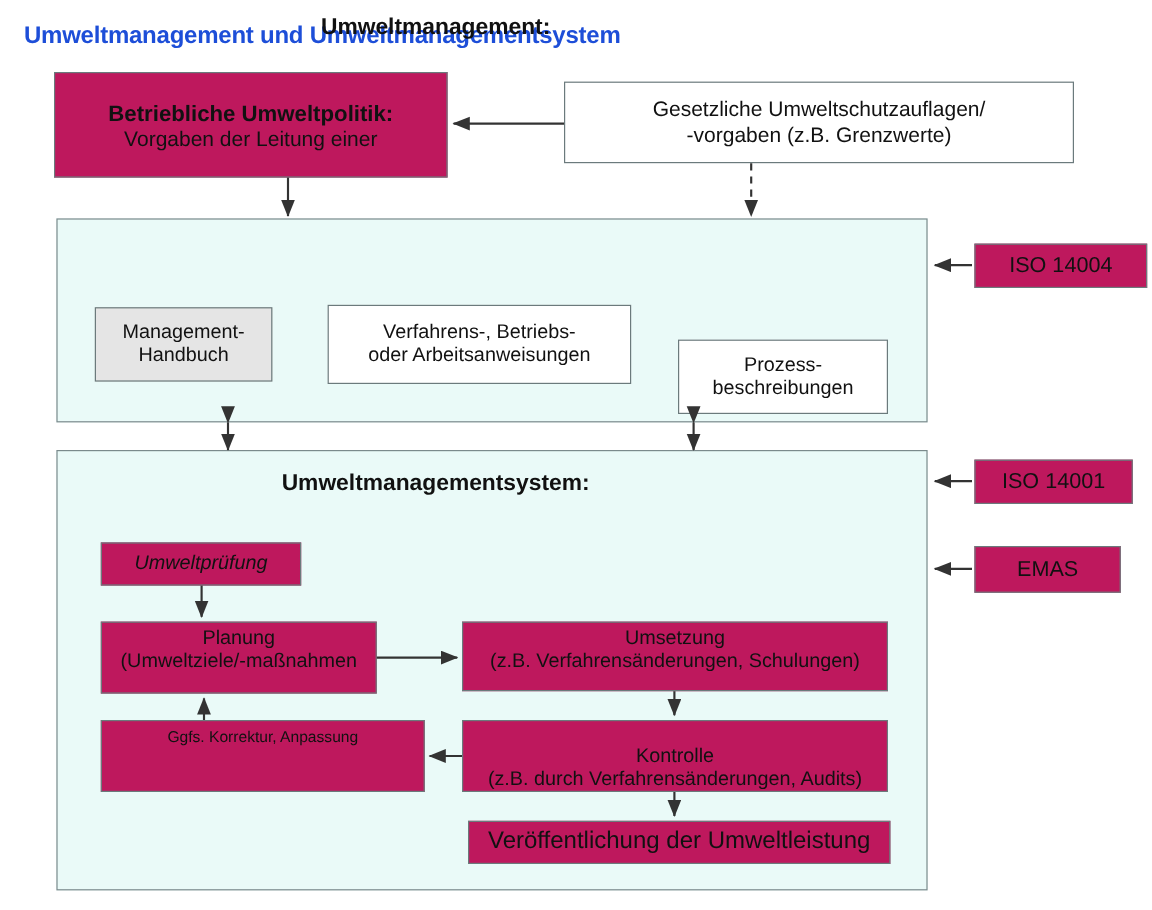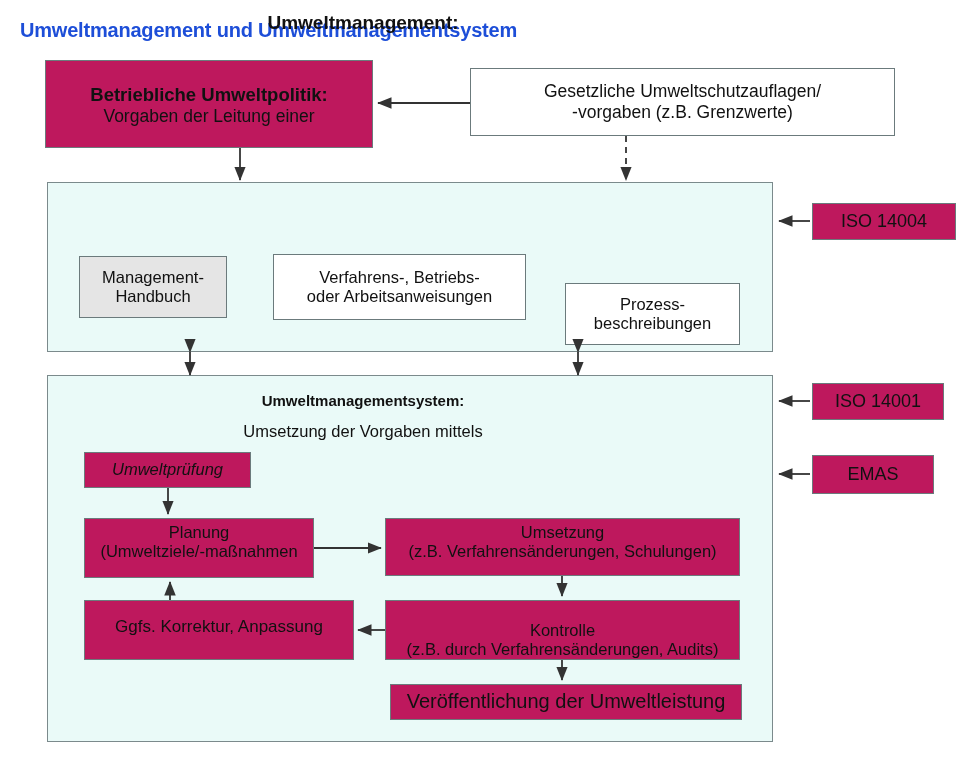--- a/index.html
+++ b/index.html
@@ -48,32 +48,32 @@
   #box-handbuch{left:79px;top:256px;width:148px;height:62px;
     justify-content:center;font-size:16.5px;background:#e5e5e5;}
   #box-verfahren{left:273px;top:254px;width:253px;height:66px;
     justify-content:center;font-size:16.5px;background:#ffffff;}
   #box-prozess{left:565px;top:256px;width:175px;height:62px;
     justify-content:center;font-size:16.5px;background:#ffffff;margin-top:27px;}
 
   
   #panel-umweltmanagementsystem{left:47px;top:375px;width:726px;height:367px;}
   #ums-title{position:absolute;left:0;top:392px;width:726px;text-align:center;
-    font-size:15px;font-weight:bold;}
+    font-size:19px;font-weight:bold;}
   #ums-sub{position:absolute;left:0;top:422px;width:726px;text-align:center;
     font-size:16.5px;}
 
   #box-umweltpruefung{left:84px;top:452px;width:167px;height:36px;
     justify-content:center;font-size:16.5px;font-style:italic;}
   #box-planung{left:84px;top:518px;width:230px;height:60px;
     justify-content:flex-start;font-size:16.5px;padding-top:4px;}
   #box-umsetzung{left:385px;top:518px;width:355px;height:58px;
     justify-content:flex-start;font-size:16.5px;padding-top:4px;}
   #box-korrektur{left:84px;top:600px;width:270px;height:60px;
-    justify-content:flex-start;font-size:17px;padding-top:16px;align-items:flex-end;}
+    justify-content:flex-start;font-size:13px;padding-top:5px;align-items:flex-end;}
   #box-kontrolle{left:385px;top:600px;width:355px;height:60px;
     justify-content:flex-start;font-size:16.5px;padding-top:20px;}
   #box-veroeffentlichung{left:390px;top:684px;width:352px;height:36px;
     justify-content:center;font-size:20px;}
 
   
   #box-iso14004{left:812px;top:203px;width:144px;height:37px;
     justify-content:center;font-size:18px;}
   #box-iso14001{left:812px;top:383px;width:132px;height:37px;
     justify-content:center;font-size:18px;align-items:center;}
@@ -111,21 +111,20 @@
     <span class="ln">Verfahrens-, Betriebs-</span>
     <span class="ln">oder Arbeitsanweisungen</span>
   </div>
   <div class="box white" id="box-prozess">
     <span class="ln">Prozess-</span>
     <span class="ln">beschreibungen</span>
   </div>
 
   <div class="panel" id="panel-umweltmanagementsystem"></div>
   <div id="ums-title">Umweltmanagementsystem:</div>
-  <div id="ums-sub">Umsetzung der Vorgaben mittels</div>
 
   <div class="box" id="box-umweltpruefung">
     <span class="ln">Umweltprüfung</span>
   </div>
   <div class="box" id="box-planung">
     <span class="ln">Planung</span>
     <span class="ln">(Umweltziele/-maßnahmen</span>
   </div>
   <div class="box" id="box-umsetzung">
     <span class="ln">Umsetzung</span>

